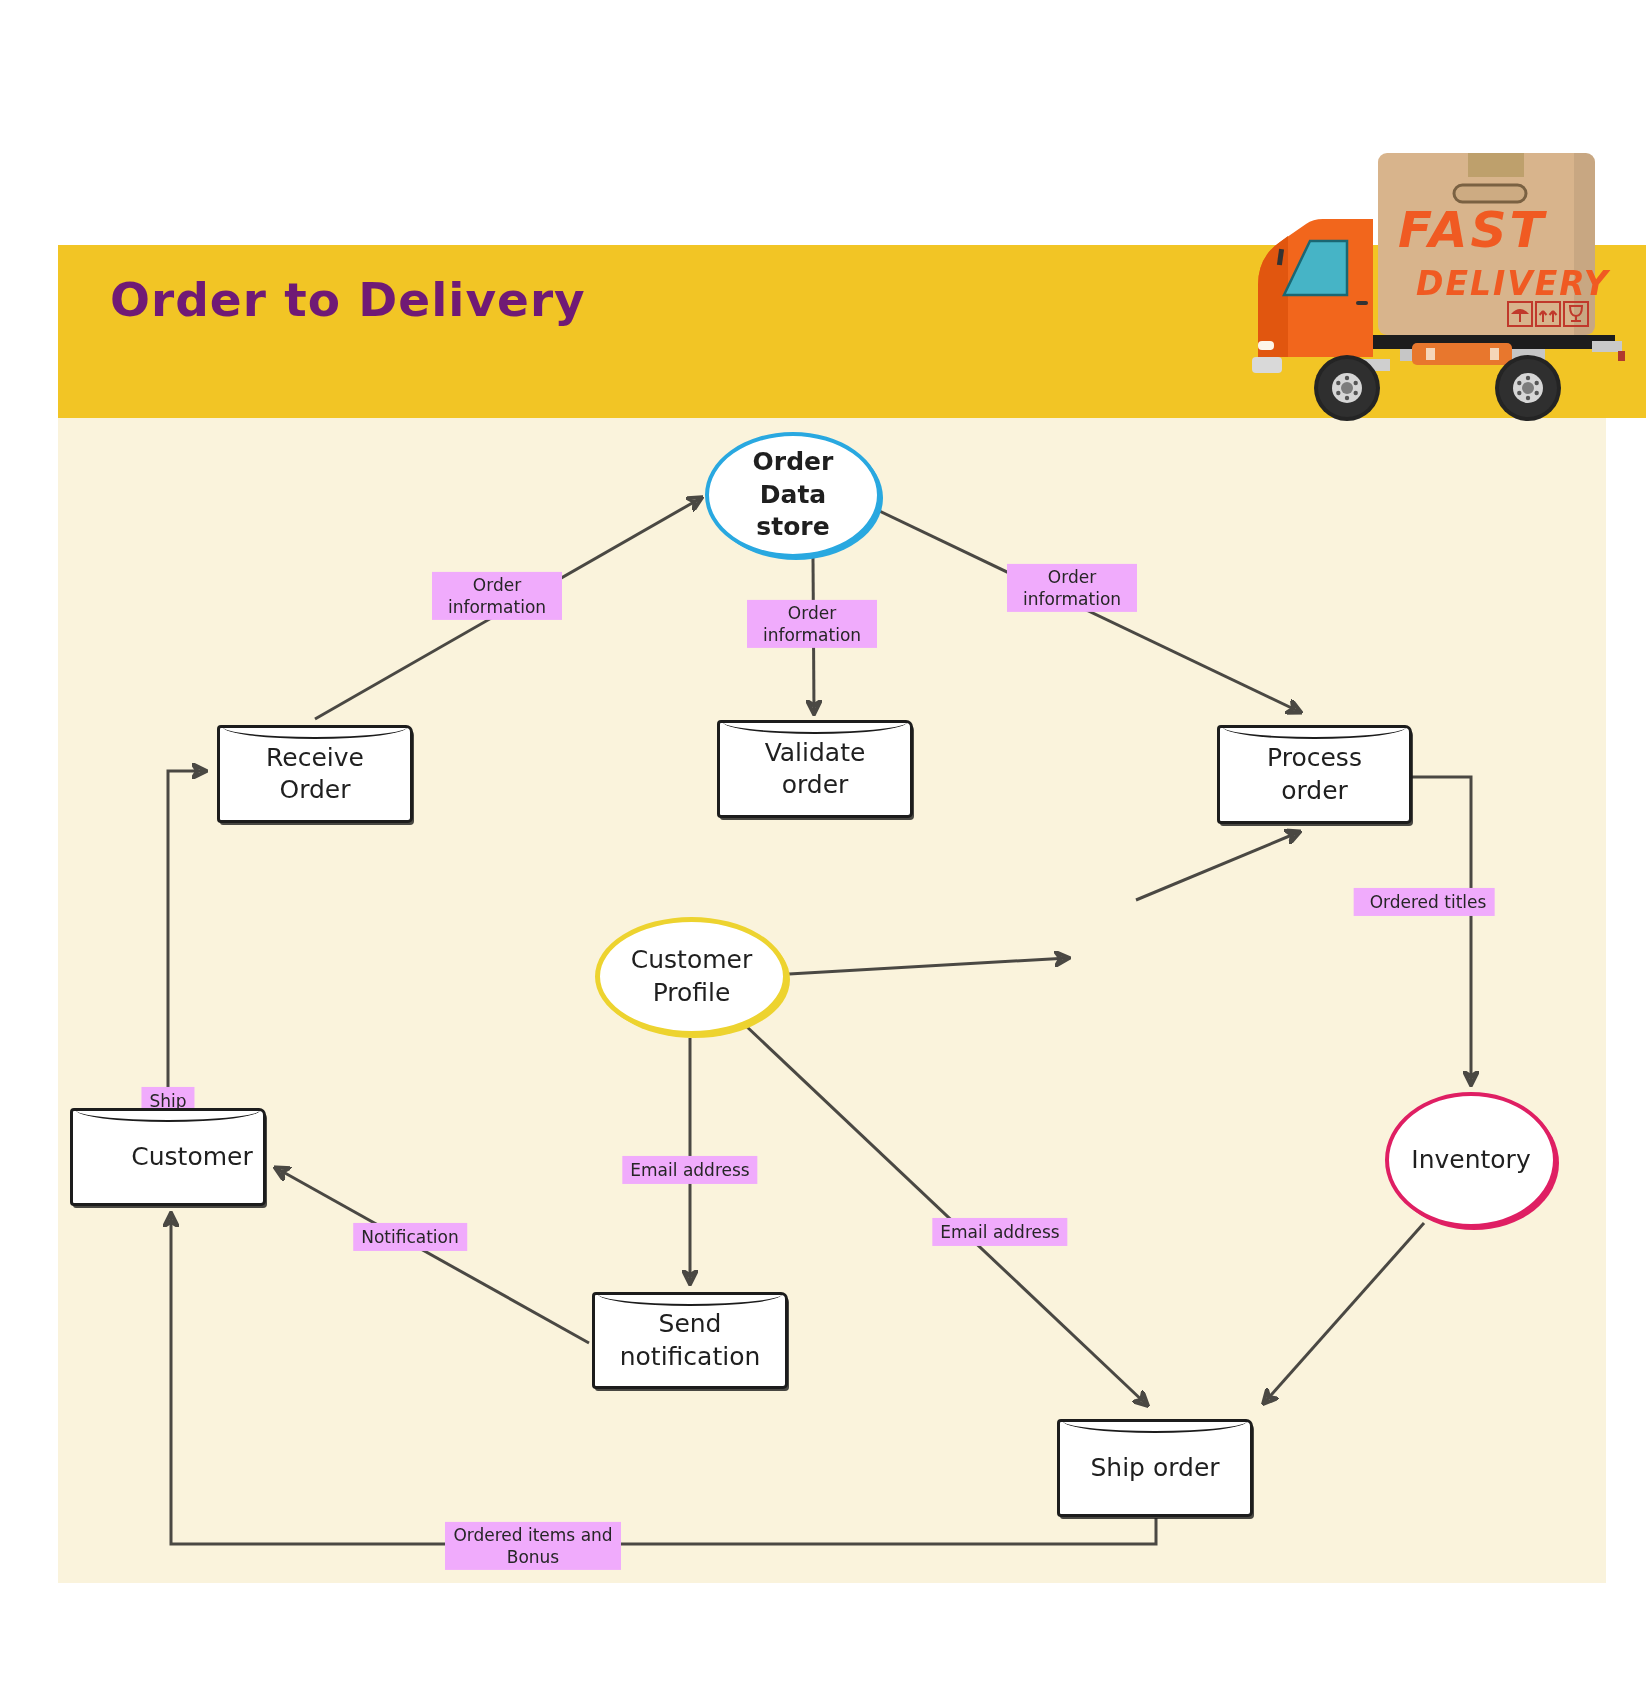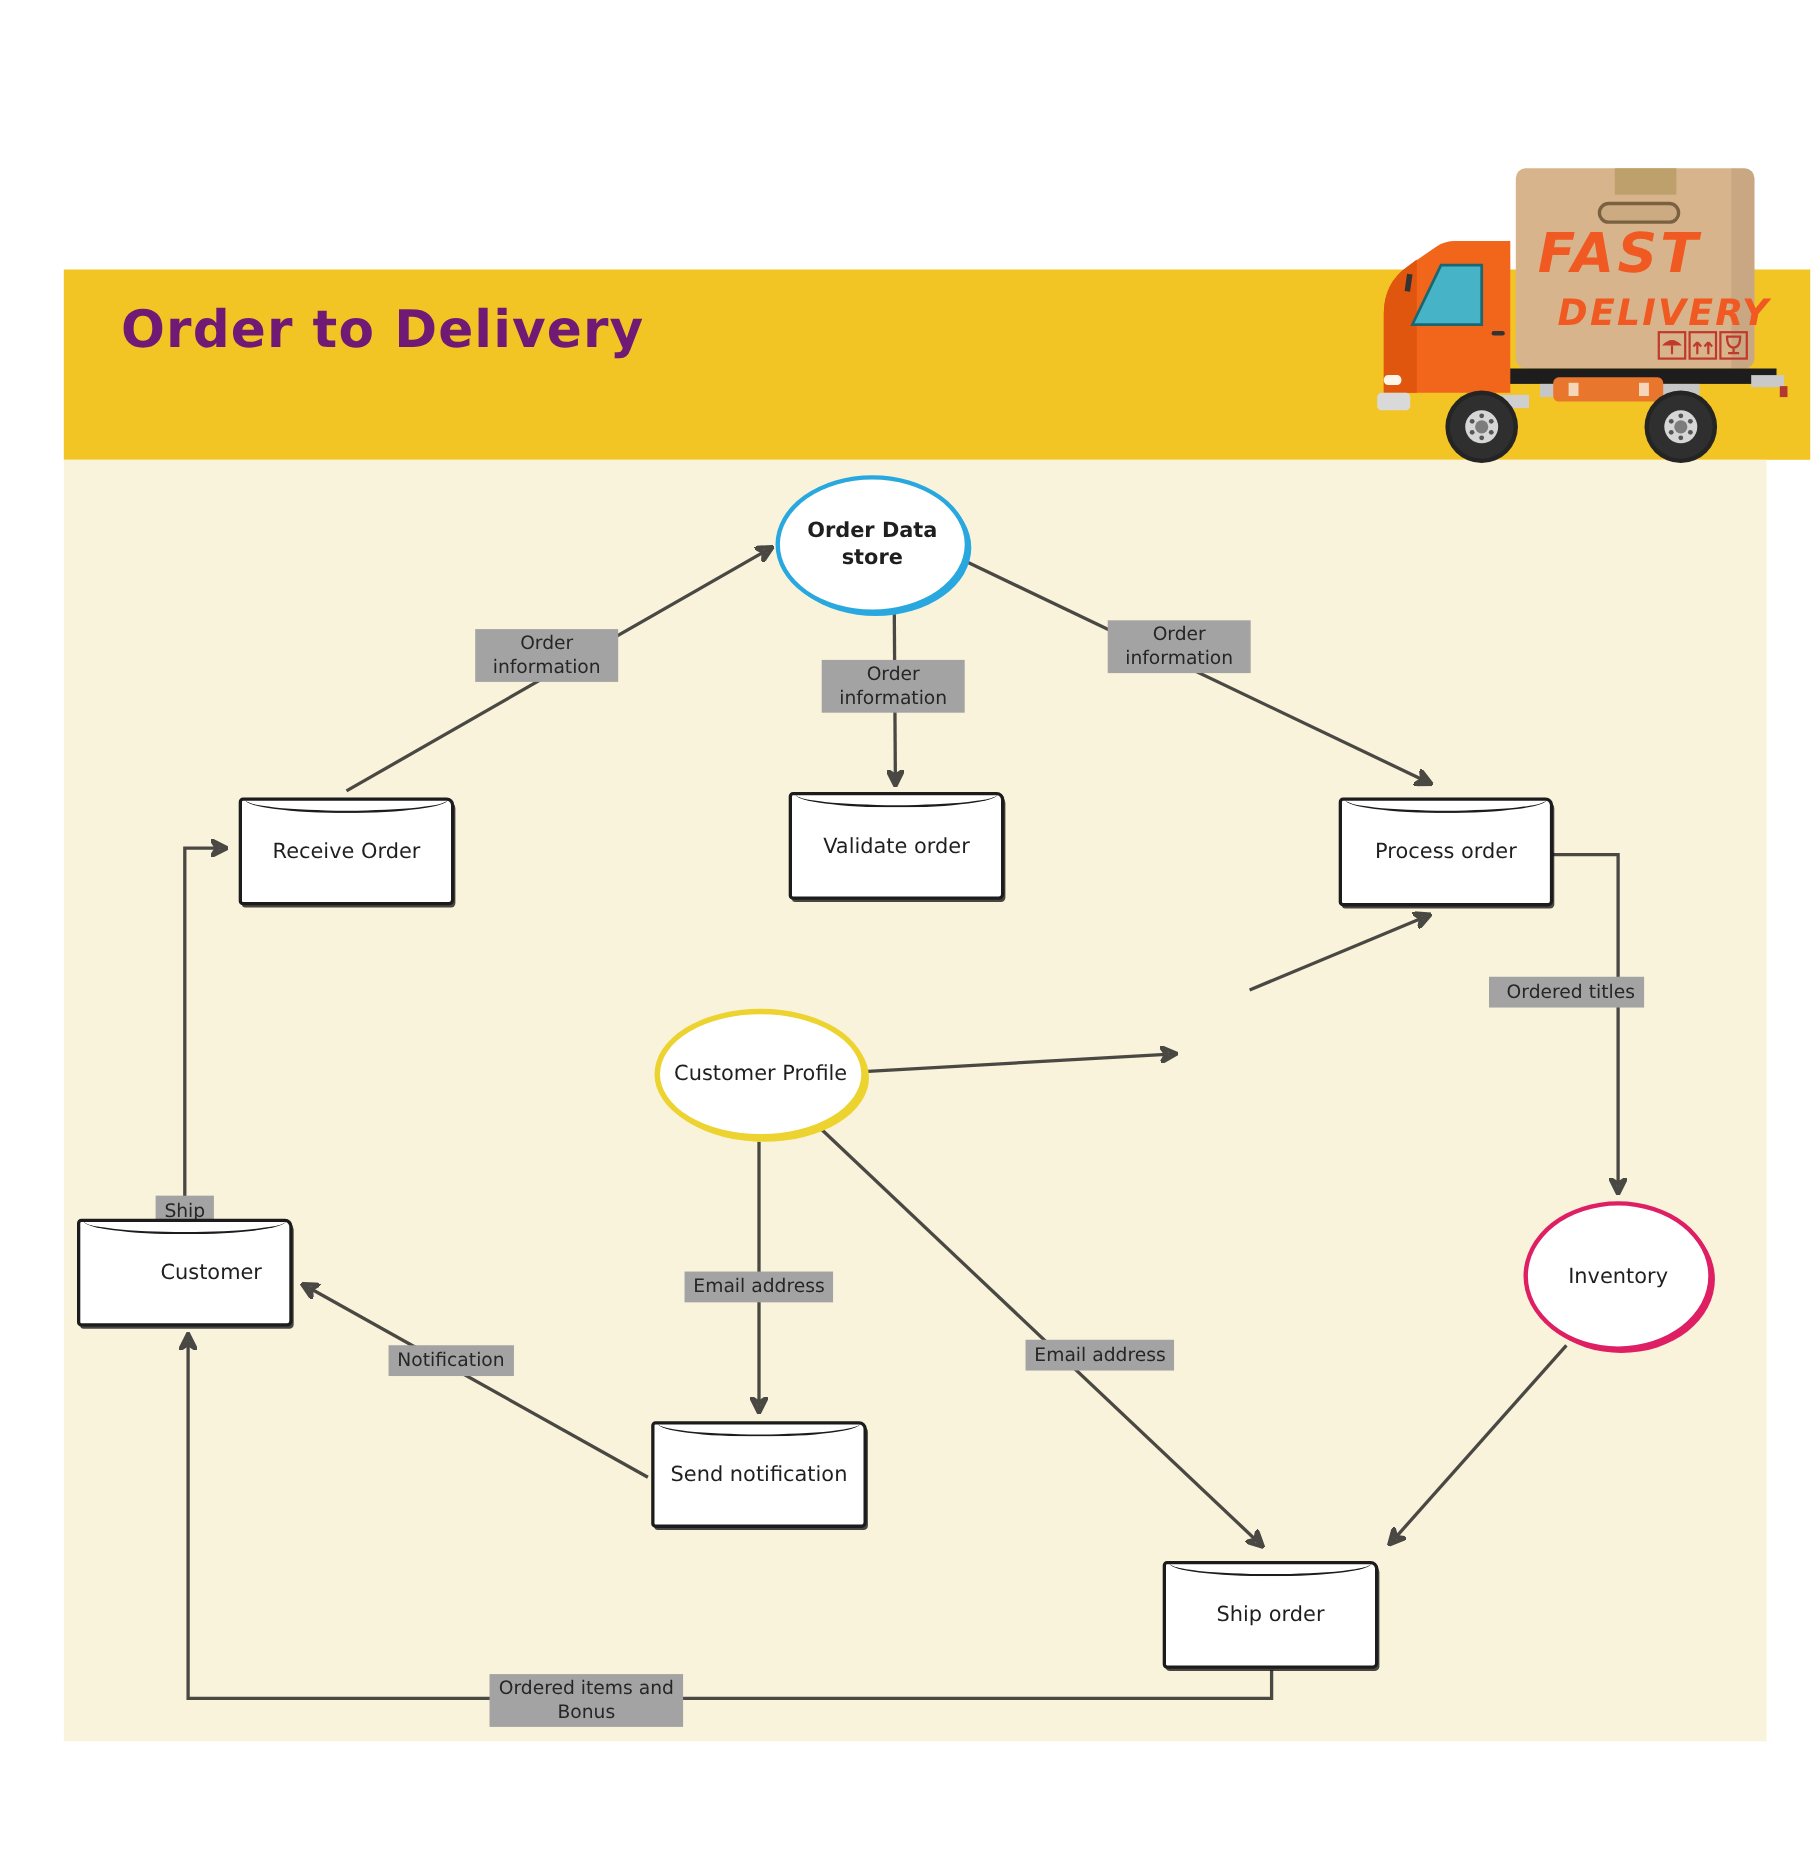--- a/index.html
+++ b/index.html
@@ -12,39 +12,39 @@
   .title{position:absolute;left:110px;top:272px;margin:0;z-index:1;
     font-size:47px;font-weight:bold;color:#701a75;letter-spacing:1px;}
   .truck{position:absolute;left:1240px;top:145px;width:400px;height:285px;z-index:3;}
   .truck .fast-txt{font-family:"DejaVu Sans",sans-serif;font-style:italic;font-weight:bold;fill:#F05A22;}
   
   .canvas{position:absolute;left:58px;top:418px;width:1548px;height:1165px;background:#FAF3DC;z-index:0;}
   .edges{position:absolute;left:0;top:0;z-index:2;pointer-events:none;}
   .edges path{stroke:#4A4843;stroke-width:3;fill:none;}
   
   .node{position:absolute;z-index:5;background:#fff;display:flex;align-items:center;justify-content:center;
-    text-align:center;color:#1f1f1f;font-size:19px;line-height:1.3;box-sizing:border-box;}
+    text-align:center;color:#1f1f1f;font-size:25px;line-height:1.3;box-sizing:border-box;}
   .node .lbl{padding:0 12px;}
   .node.rect{border:3px solid #1c1c1c;border-radius:4px 7px 5px 4px;box-shadow:2px 3px 0 -1px rgba(28,28,28,.8);}
   .node.rect::before{content:"";position:absolute;left:3px;right:3px;top:-1px;height:10px;
     border-bottom:2px solid #1c1c1c;border-radius:0 0 50% 50% / 0 0 100% 100%;}
   .node.ellipse{border-radius:50%;border:4px solid #1c1c1c;}
   #n-store{left:705px;top:432px;width:176px;height:126px;border-color:#29A8E0;box-shadow:3px 3px 0 -1px #29A8E0;font-weight:600;}
   #n-receive{left:217px;top:725px;width:196px;height:98px;}
   #n-validate{left:717px;top:720px;width:196px;height:98px;}
   #n-process{left:1217px;top:725px;width:195px;height:99px;}
   #n-profile{left:595px;top:917px;width:193px;height:119px;border-color:#EDD32F;border-width:5px;box-shadow:3px 3px 0 -1px #EDD32F;}
   #n-preference{left:1077px;top:902px;width:172px;height:117px;border:3.5px solid #1c1c1c;
     border-radius:48% 52% 42% 58% / 56% 62% 38% 44%;box-shadow:3px 2px 0 -1px #1c1c1c;}
   #n-inventory{left:1385px;top:1092px;width:172px;height:136px;border-color:#DF1F63;box-shadow:3px 3px 0 -1px #DF1F63;}
   #n-customer{left:70px;top:1108px;width:196px;height:98px;padding-left:48px;}
   #n-send{left:592px;top:1292px;width:196px;height:97px;}
   #n-ship{left:1057px;top:1419px;width:196px;height:98px;}
   
-  .edge-label{position:absolute;z-index:6;transform:translate(-50%,-50%);background:#a3a3a3;
+  .edge-label{position:absolute;z-index:6;transform:translate(-50%,-50%);background:#f0abfc;
     color:#262626;font-size:17px;line-height:1.3;padding:3px 8px;white-space:nowrap;text-align:center;}
   .edge-label.wrap{white-space:normal;width:122px;padding:2px 4px;}
   .edge-label.wide{width:168px;}
   .edge-label.under{z-index:4;}
   #l-oi1{left:497px;top:596px;}
   #l-oi2{left:812px;top:624px;}
   #l-oi3{left:1072px;top:588px;}
   #l-titles{left:1424px;top:902px;padding-left:16px;}
   #l-email1{left:690px;top:1170px;}
   #l-email2{left:1000px;top:1232px;}

